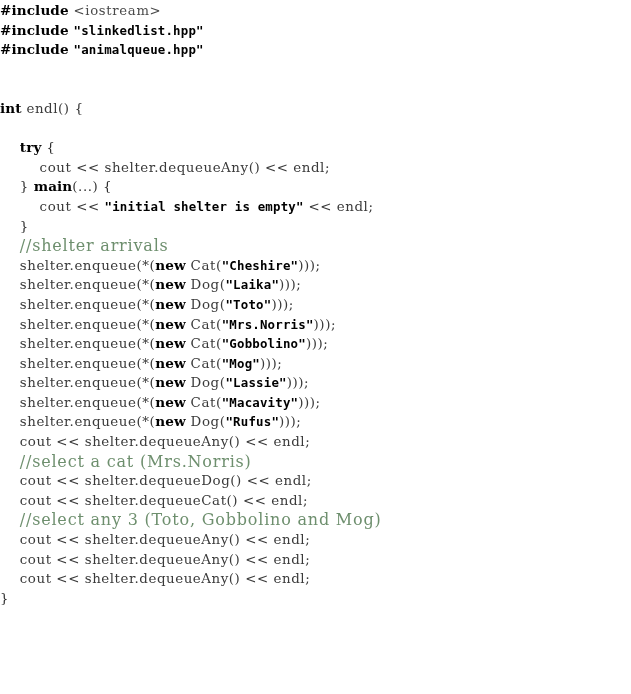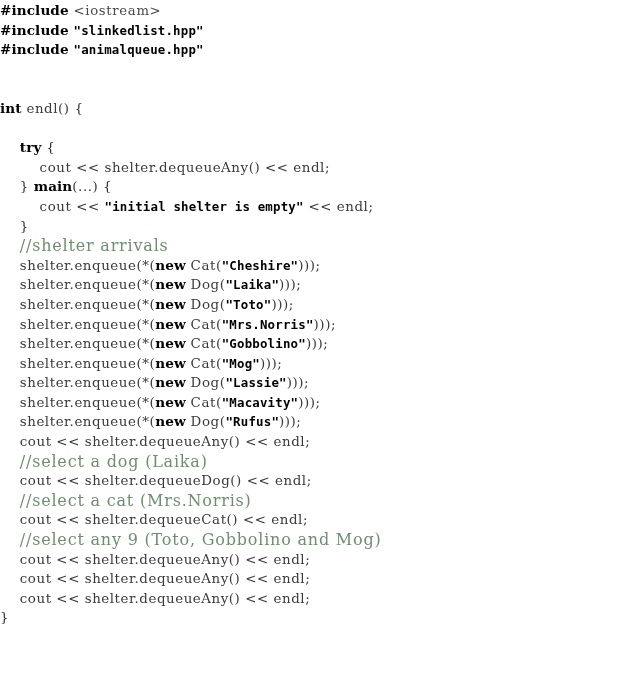--- a/index.html
+++ b/index.html
@@ -107,22 +107,21 @@
     <div class="code-line"><span class="indent" style="width: 19.8px;"></span><span class="tok t-plain">shelter.enqueue(*(</span><span class="tok t-key">new</span><span class="tok t-plain"> Cat(</span><span class="tok t-str">"Cheshire"</span><span class="tok t-plain">)));</span></div>
     <div class="code-line"><span class="indent" style="width: 19.8px;"></span><span class="tok t-plain">shelter.enqueue(*(</span><span class="tok t-key">new</span><span class="tok t-plain"> Dog(</span><span class="tok t-str">"Laika"</span><span class="tok t-plain">)));</span></div>
     <div class="code-line"><span class="indent" style="width: 19.8px;"></span><span class="tok t-plain">shelter.enqueue(*(</span><span class="tok t-key">new</span><span class="tok t-plain"> Dog(</span><span class="tok t-str">"Toto"</span><span class="tok t-plain">)));</span></div>
     <div class="code-line"><span class="indent" style="width: 19.8px;"></span><span class="tok t-plain">shelter.enqueue(*(</span><span class="tok t-key">new</span><span class="tok t-plain"> Cat(</span><span class="tok t-str">"Mrs.Norris"</span><span class="tok t-plain">)));</span></div>
     <div class="code-line"><span class="indent" style="width: 19.8px;"></span><span class="tok t-plain">shelter.enqueue(*(</span><span class="tok t-key">new</span><span class="tok t-plain"> Cat(</span><span class="tok t-str">"Gobbolino"</span><span class="tok t-plain">)));</span></div>
     <div class="code-line"><span class="indent" style="width: 19.8px;"></span><span class="tok t-plain">shelter.enqueue(*(</span><span class="tok t-key">new</span><span class="tok t-plain"> Cat(</span><span class="tok t-str">"Mog"</span><span class="tok t-plain">)));</span></div>
     <div class="code-line"><span class="indent" style="width: 19.8px;"></span><span class="tok t-plain">shelter.enqueue(*(</span><span class="tok t-key">new</span><span class="tok t-plain"> Dog(</span><span class="tok t-str">"Lassie"</span><span class="tok t-plain">)));</span></div>
     <div class="code-line"><span class="indent" style="width: 19.8px;"></span><span class="tok t-plain">shelter.enqueue(*(</span><span class="tok t-key">new</span><span class="tok t-plain"> Cat(</span><span class="tok t-str">"Macavity"</span><span class="tok t-plain">)));</span></div>
     <div class="code-line"><span class="indent" style="width: 19.8px;"></span><span class="tok t-plain">shelter.enqueue(*(</span><span class="tok t-key">new</span><span class="tok t-plain"> Dog(</span><span class="tok t-str">"Rufus"</span><span class="tok t-plain">)));</span></div>
     <div class="code-line"><span class="indent" style="width: 19.8px;"></span><span class="tok t-plain">cout &lt;&lt; shelter.dequeueAny() &lt;&lt; endl;</span></div>
-    <div class="code-line"><span class="indent" style="width: 19.8px;"></span><span class="tok t-cmt">//select a dog (Laika)</span></div>
+    <div class="code-line"><span class="indent" style="width: 19.8px;"></span><span class="tok t-cmt">//select a cat (Mrs.Norris)</span></div>
     <div class="code-line"><span class="indent" style="width: 19.8px;"></span><span class="tok t-plain">cout &lt;&lt; shelter.dequeueDog() &lt;&lt; endl;</span></div>
-    <div class="code-line"><span class="indent" style="width: 19.8px;"></span><span class="tok t-cmt">//select a cat (Mrs.Norris)</span></div>
     <div class="code-line"><span class="indent" style="width: 19.8px;"></span><span class="tok t-plain">cout &lt;&lt; shelter.dequeueCat() &lt;&lt; endl;</span></div>
-    <div class="code-line"><span class="indent" style="width: 19.8px;"></span><span class="tok t-cmt">//select any 9 (Toto, Gobbolino and Mog)</span></div>
+    <div class="code-line"><span class="indent" style="width: 19.8px;"></span><span class="tok t-cmt">//select any 3 (Toto, Gobbolino and Mog)</span></div>
     <div class="code-line"><span class="indent" style="width: 19.8px;"></span><span class="tok t-plain">cout &lt;&lt; shelter.dequeueAny() &lt;&lt; endl;</span></div>
     <div class="code-line"><span class="indent" style="width: 19.8px;"></span><span class="tok t-plain">cout &lt;&lt; shelter.dequeueAny() &lt;&lt; endl;</span></div>
     <div class="code-line"><span class="indent" style="width: 19.8px;"></span><span class="tok t-plain">cout &lt;&lt; shelter.dequeueAny() &lt;&lt; endl;</span></div>
     <div class="code-line"><span class="tok t-punc">}</span></div>
   </div>
 
 </body></html>

